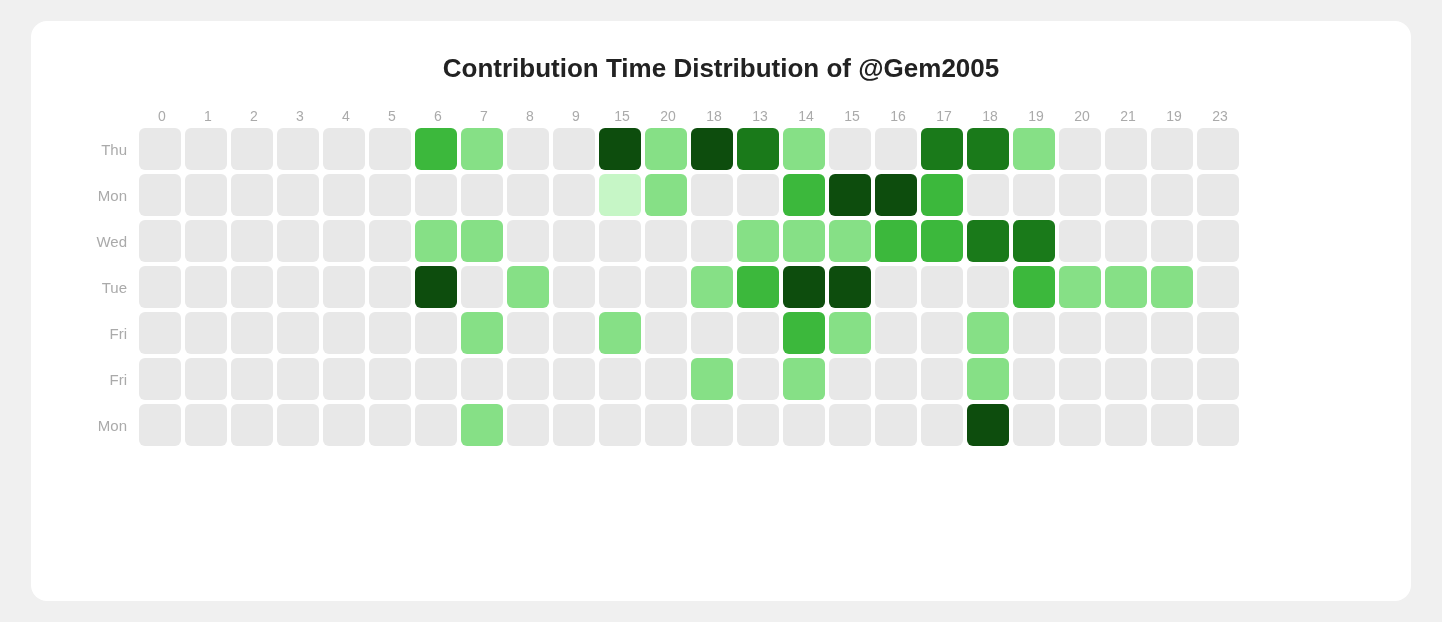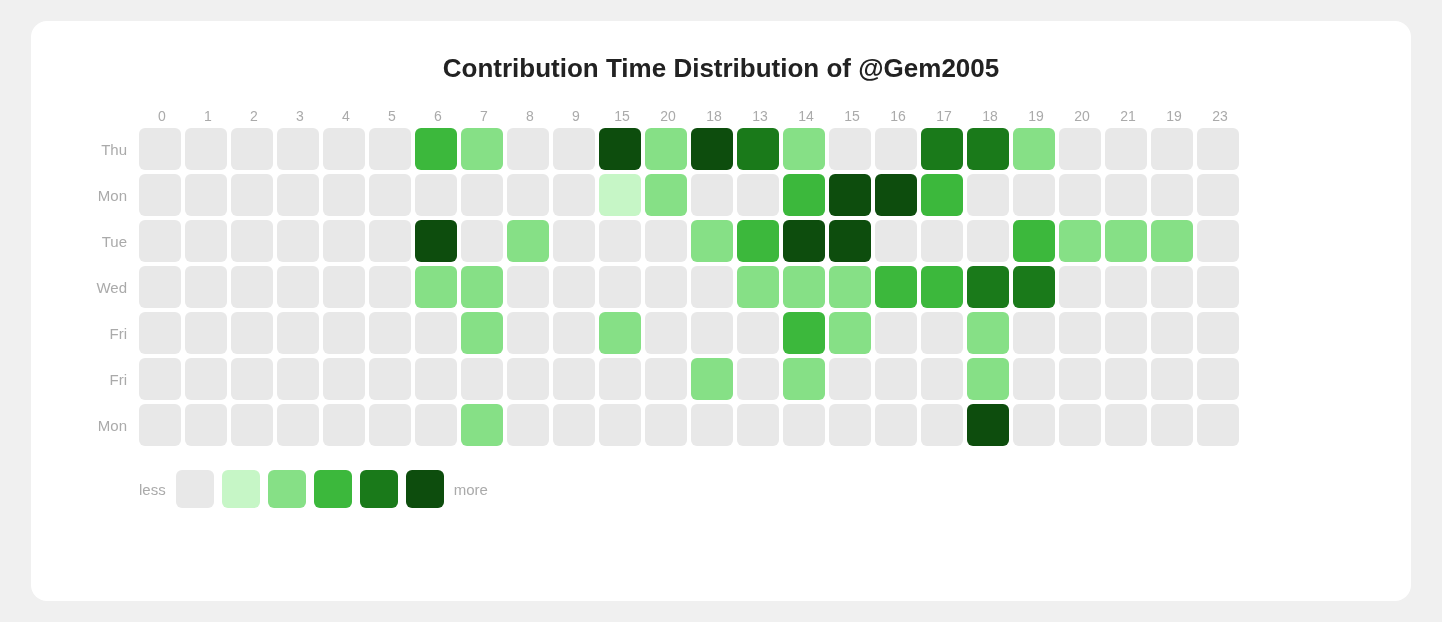--- a/index.html
+++ b/index.html
@@ -169,20 +169,49 @@
             <div class="cell" style="background-color: rgb(60, 184, 60);"></div>
             <div class="cell" style="background-color: rgb(232, 232, 232);"></div>
             <div class="cell" style="background-color: rgb(232, 232, 232);"></div>
             <div class="cell" style="background-color: rgb(232, 232, 232);"></div>
             <div class="cell" style="background-color: rgb(232, 232, 232);"></div>
             <div class="cell" style="background-color: rgb(232, 232, 232);"></div>
             <div class="cell" style="background-color: rgb(232, 232, 232);"></div>
           </div>
         </div>
         <div class="grid-row">
+          <div class="day-label">Wed</div>
+          <div class="cells">
+            <div class="cell" style="background-color: rgb(232, 232, 232);"></div>
+            <div class="cell" style="background-color: rgb(232, 232, 232);"></div>
+            <div class="cell" style="background-color: rgb(232, 232, 232);"></div>
+            <div class="cell" style="background-color: rgb(232, 232, 232);"></div>
+            <div class="cell" style="background-color: rgb(232, 232, 232);"></div>
+            <div class="cell" style="background-color: rgb(232, 232, 232);"></div>
+            <div class="cell" style="background-color: rgb(134, 224, 134);"></div>
+            <div class="cell" style="background-color: rgb(134, 224, 134);"></div>
+            <div class="cell" style="background-color: rgb(232, 232, 232);"></div>
+            <div class="cell" style="background-color: rgb(232, 232, 232);"></div>
+            <div class="cell" style="background-color: rgb(232, 232, 232);"></div>
+            <div class="cell" style="background-color: rgb(232, 232, 232);"></div>
+            <div class="cell" style="background-color: rgb(232, 232, 232);"></div>
+            <div class="cell" style="background-color: rgb(134, 224, 134);"></div>
+            <div class="cell" style="background-color: rgb(134, 224, 134);"></div>
+            <div class="cell" style="background-color: rgb(134, 224, 134);"></div>
+            <div class="cell" style="background-color: rgb(60, 184, 60);"></div>
+            <div class="cell" style="background-color: rgb(60, 184, 60);"></div>
+            <div class="cell" style="background-color: rgb(26, 122, 26);"></div>
+            <div class="cell" style="background-color: rgb(26, 122, 26);"></div>
+            <div class="cell" style="background-color: rgb(232, 232, 232);"></div>
+            <div class="cell" style="background-color: rgb(232, 232, 232);"></div>
+            <div class="cell" style="background-color: rgb(232, 232, 232);"></div>
+            <div class="cell" style="background-color: rgb(232, 232, 232);"></div>
+          </div>
+        </div>
+        <div class="grid-row">
           <div class="day-label">Tue</div>
           <div class="cells">
             <div class="cell" style="background-color: rgb(232, 232, 232);"></div>
             <div class="cell" style="background-color: rgb(232, 232, 232);"></div>
             <div class="cell" style="background-color: rgb(232, 232, 232);"></div>
             <div class="cell" style="background-color: rgb(232, 232, 232);"></div>
             <div class="cell" style="background-color: rgb(232, 232, 232);"></div>
             <div class="cell" style="background-color: rgb(232, 232, 232);"></div>
             <div class="cell" style="background-color: rgb(13, 77, 13);"></div>
             <div class="cell" style="background-color: rgb(232, 232, 232);"></div>
@@ -198,49 +227,20 @@
             <div class="cell" style="background-color: rgb(232, 232, 232);"></div>
             <div class="cell" style="background-color: rgb(232, 232, 232);"></div>
             <div class="cell" style="background-color: rgb(60, 184, 60);"></div>
             <div class="cell" style="background-color: rgb(134, 224, 134);"></div>
             <div class="cell" style="background-color: rgb(134, 224, 134);"></div>
             <div class="cell" style="background-color: rgb(134, 224, 134);"></div>
             <div class="cell" style="background-color: rgb(232, 232, 232);"></div>
           </div>
         </div>
         <div class="grid-row">
-          <div class="day-label">Wed</div>
-          <div class="cells">
-            <div class="cell" style="background-color: rgb(232, 232, 232);"></div>
-            <div class="cell" style="background-color: rgb(232, 232, 232);"></div>
-            <div class="cell" style="background-color: rgb(232, 232, 232);"></div>
-            <div class="cell" style="background-color: rgb(232, 232, 232);"></div>
-            <div class="cell" style="background-color: rgb(232, 232, 232);"></div>
-            <div class="cell" style="background-color: rgb(232, 232, 232);"></div>
-            <div class="cell" style="background-color: rgb(134, 224, 134);"></div>
-            <div class="cell" style="background-color: rgb(134, 224, 134);"></div>
-            <div class="cell" style="background-color: rgb(232, 232, 232);"></div>
-            <div class="cell" style="background-color: rgb(232, 232, 232);"></div>
-            <div class="cell" style="background-color: rgb(232, 232, 232);"></div>
-            <div class="cell" style="background-color: rgb(232, 232, 232);"></div>
-            <div class="cell" style="background-color: rgb(232, 232, 232);"></div>
-            <div class="cell" style="background-color: rgb(134, 224, 134);"></div>
-            <div class="cell" style="background-color: rgb(134, 224, 134);"></div>
-            <div class="cell" style="background-color: rgb(134, 224, 134);"></div>
-            <div class="cell" style="background-color: rgb(60, 184, 60);"></div>
-            <div class="cell" style="background-color: rgb(60, 184, 60);"></div>
-            <div class="cell" style="background-color: rgb(26, 122, 26);"></div>
-            <div class="cell" style="background-color: rgb(26, 122, 26);"></div>
-            <div class="cell" style="background-color: rgb(232, 232, 232);"></div>
-            <div class="cell" style="background-color: rgb(232, 232, 232);"></div>
-            <div class="cell" style="background-color: rgb(232, 232, 232);"></div>
-            <div class="cell" style="background-color: rgb(232, 232, 232);"></div>
-          </div>
-        </div>
-        <div class="grid-row">
           <div class="day-label">Fri</div>
           <div class="cells">
             <div class="cell" style="background-color: rgb(232, 232, 232);"></div>
             <div class="cell" style="background-color: rgb(232, 232, 232);"></div>
             <div class="cell" style="background-color: rgb(232, 232, 232);"></div>
             <div class="cell" style="background-color: rgb(232, 232, 232);"></div>
             <div class="cell" style="background-color: rgb(232, 232, 232);"></div>
             <div class="cell" style="background-color: rgb(232, 232, 232);"></div>
             <div class="cell" style="background-color: rgb(232, 232, 232);"></div>
             <div class="cell" style="background-color: rgb(134, 224, 134);"></div>
@@ -314,26 +314,14 @@
             <div class="cell" style="background-color: rgb(232, 232, 232);"></div>
             <div class="cell" style="background-color: rgb(13, 77, 13);"></div>
             <div class="cell" style="background-color: rgb(232, 232, 232);"></div>
             <div class="cell" style="background-color: rgb(232, 232, 232);"></div>
             <div class="cell" style="background-color: rgb(232, 232, 232);"></div>
             <div class="cell" style="background-color: rgb(232, 232, 232);"></div>
             <div class="cell" style="background-color: rgb(232, 232, 232);"></div>
           </div>
         </div>
       </div>
-    <div class="legend">
-      <span class="legend-label">less</span>
-      <div id="legend-cells" style="display: flex; gap: 8px;">
-          <div class="legend-cell" style="background-color: rgb(232, 232, 232);"></div>
-          <div class="legend-cell" style="background-color: rgb(198, 246, 198);"></div>
-          <div class="legend-cell" style="background-color: rgb(134, 224, 134);"></div>
-          <div class="legend-cell" style="background-color: rgb(60, 184, 60);"></div>
-          <div class="legend-cell" style="background-color: rgb(26, 122, 26);"></div>
-          <div class="legend-cell" style="background-color: rgb(13, 77, 13);"></div>
-        </div>
-      <span class="legend-label">more</span>
-    </div>
   </div>
 </div>
 
 </body></html>

